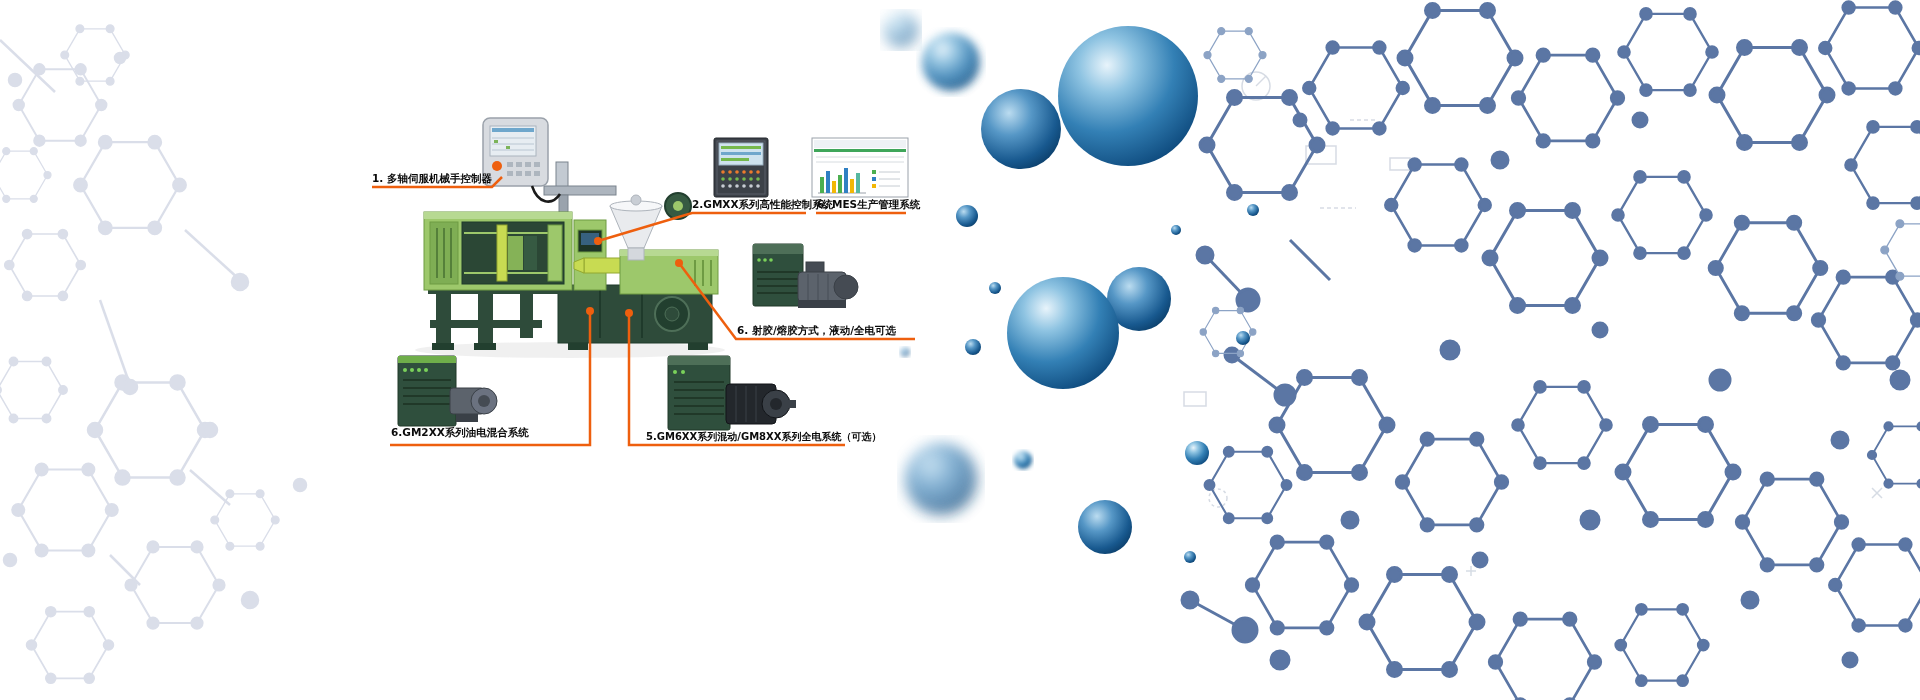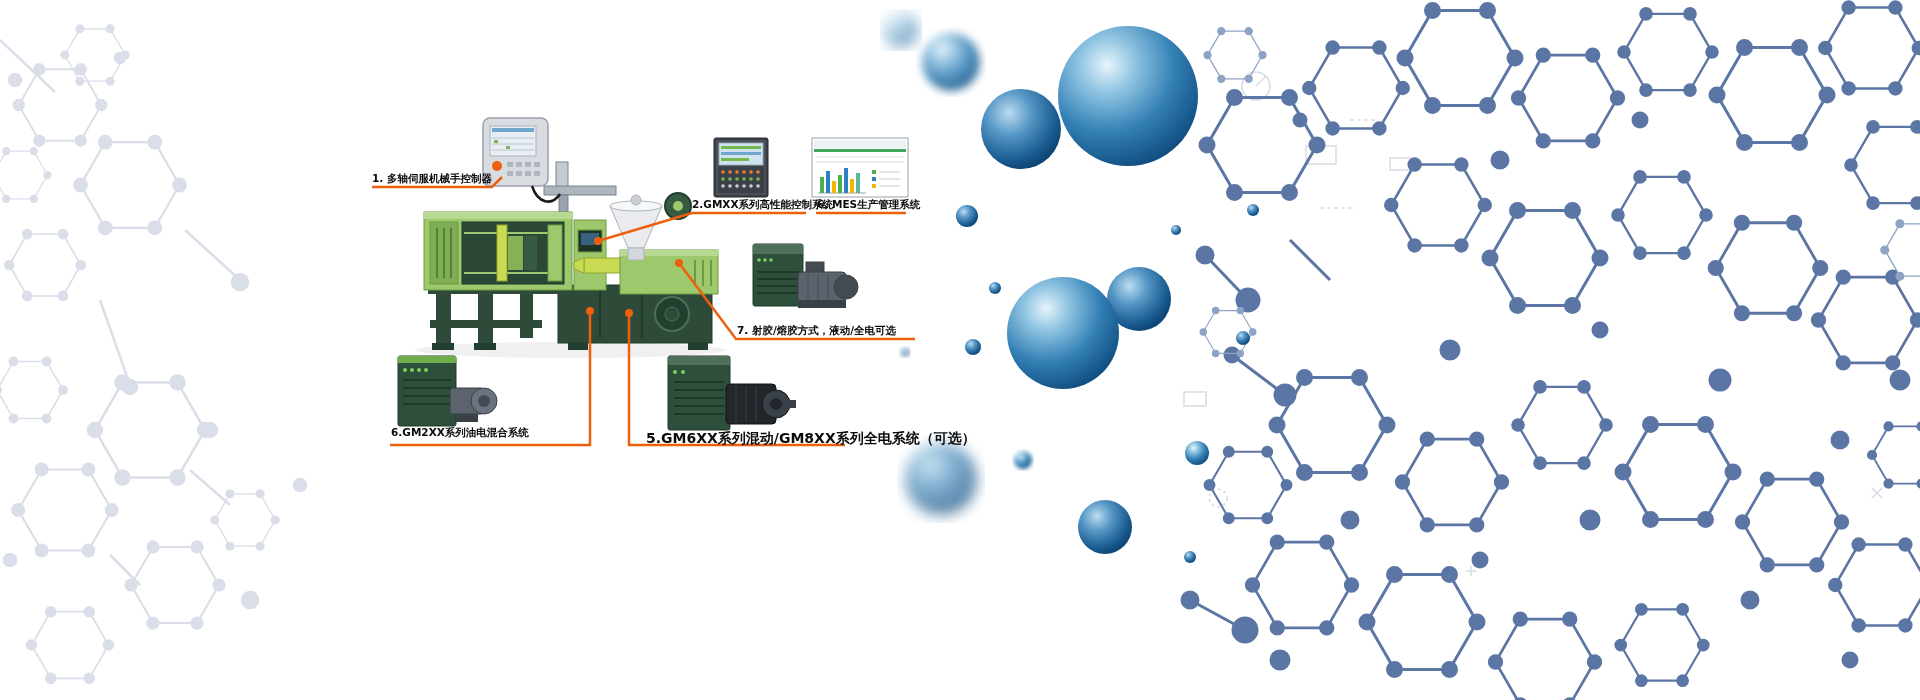--- a/index.html
+++ b/index.html
@@ -1,20 +1,20 @@
 <!DOCTYPE html>
 <html><head>
 <meta charset="utf-8">
 <style>
   *{margin:0;padding:0;box-sizing:border-box}
   html,body{width:1920px;height:700px;overflow:hidden;background:#fff}
   .stage{position:relative;width:1668px;height:700px;background:#ffffff;font-family:"DejaVu Sans",sans-serif}
   .stage svg{position:absolute;left:0;top:0;display:block}
   .cl{position:absolute;font-weight:bold;font-size:10.5px;color:#0b0b0b;white-space:nowrap}
-  .cl5{font-size:14px}
+  .cl5{font-size:10px}
 </style>
 </head>
 <body>
 
 <div class="stage">
 
 <svg width="1920" height="700" viewBox="0 0 1920 700">
   <defs>
     <g id="hexc">
       <path d="M55,0 27.5,47.6 -27.5,47.6 -55,0 -27.5,-47.6 27.5,-47.6 Z" fill="none"></path>
@@ -382,17 +382,17 @@
     <circle cx="598" cy="241" r="4"></circle>
     <circle cx="679" cy="263" r="4"></circle>
     <circle cx="629" cy="313" r="4"></circle>
     <circle cx="590" cy="311" r="4"></circle>
   </g>
 </svg>
 
 <div class="cl" style="left:372px;top:172px">1. 多轴伺服机械手控制器</div>
 <div class="cl" style="left:692px;top:198px">2.GMXX系列高性能控制系统</div>
 <div class="cl" style="left:817px;top:198px">6. MES生产管理系统</div>
-<div class="cl" style="left:737px;top:324px">7. 射胶/熔胶方式，液动/全电可选</div>
+<div class="cl" style="left:737px;top:324px">6. 射胶/熔胶方式，液动/全电可选</div>
 <div class="cl cl5" style="left:646px;top:430px">5.GM6XX系列混动/GM8XX系列全电系统（可选）</div>
 <div class="cl" style="left:391px;top:426px">6.GM2XX系列油电混合系统</div>
 
 </div>
 
 </body></html>

